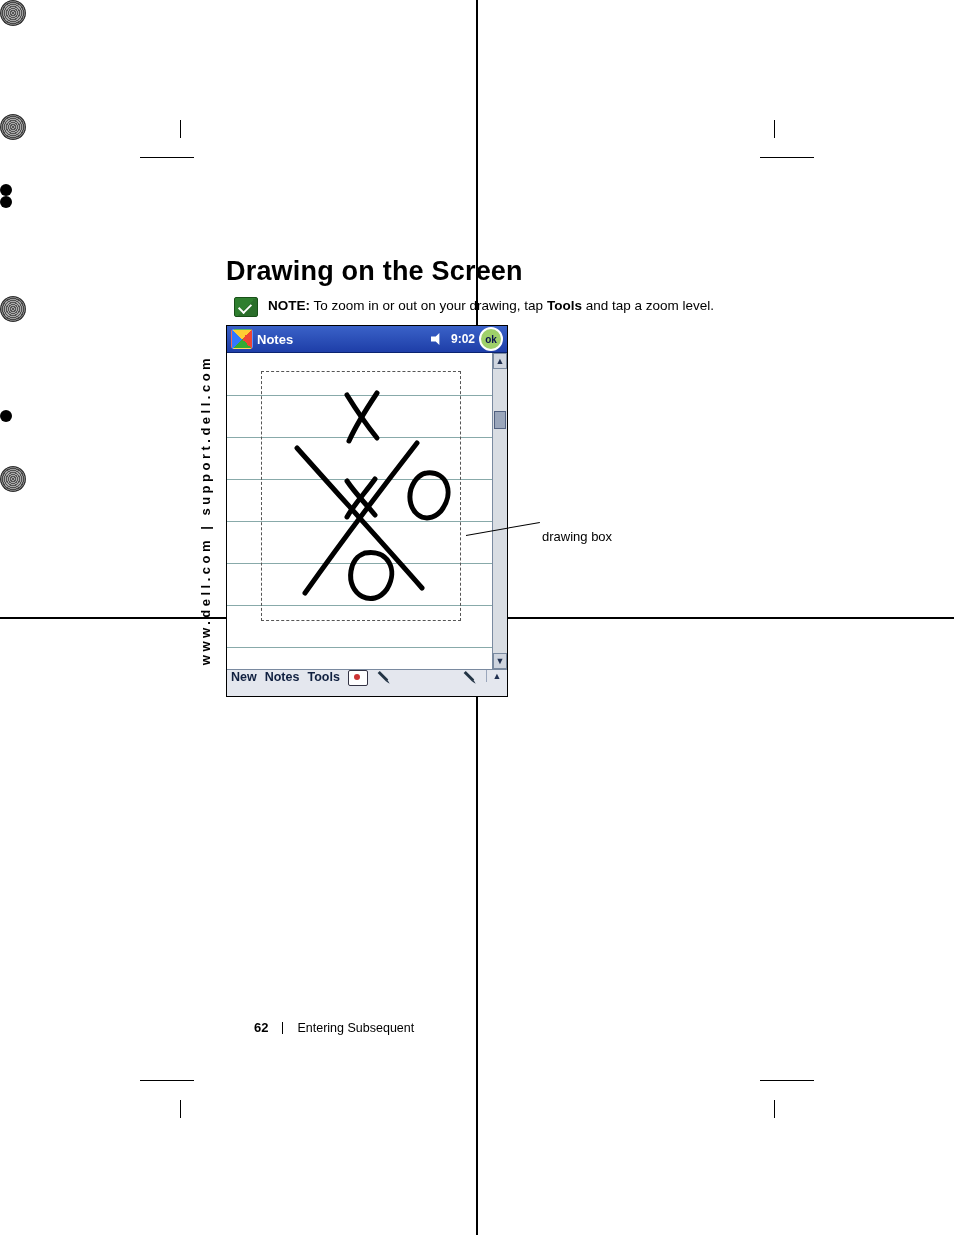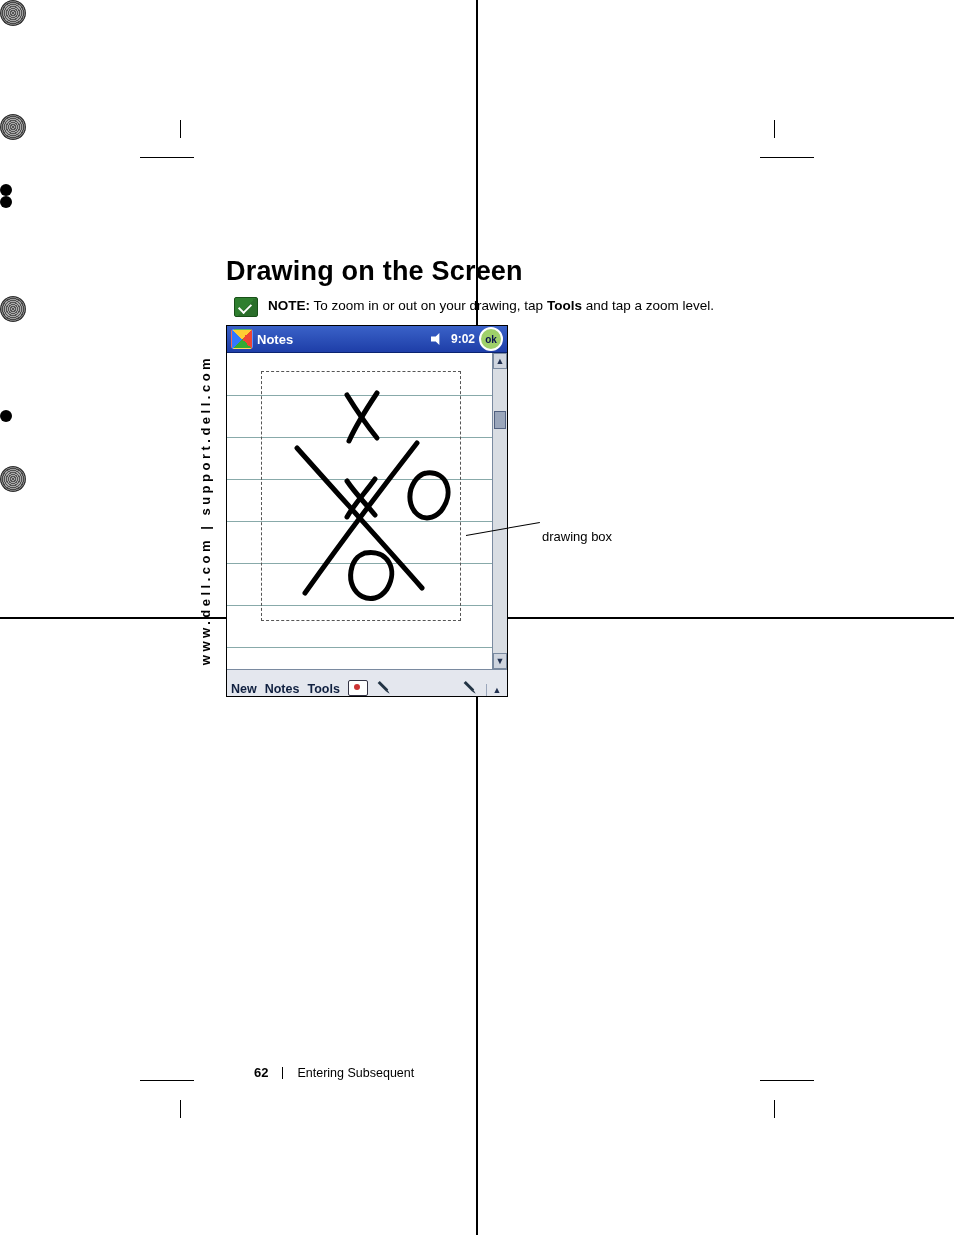--- a/index.html
+++ b/index.html
@@ -203,21 +203,21 @@
     position: absolute;
     left: 1px; right: 1px; top: 58px; height: 16px;
     background: #9aa6bb;
     border: 1px solid #516080;
   }
   .pda .menubar {
     height: 26px;
     border-top: 1px solid #7a8aa0;
     background: #e4e7ee;
     display: flex;
-    align-items: flex-end;
+    align-items: flex-start;
     padding: 0 4px;
     gap: 8px;
     font-weight: 700;
     color: #102040;
     font-size: 12.5px;
   }
   .menubar .spacer { flex: 1; }
   .rec-icon {
     width: 18px; height: 14px;
     background: #fff;
@@ -270,21 +270,20 @@
   
   .footer {
     position: absolute;
     left: 254px;
     top: 1020px;
     font-family: "Helvetica Neue", Arial, sans-serif;
     font-size: 12.5px;
     display: flex;
     align-items: center;
     gap: 14px;
-    margin-top: 45px;
   }
   .footer .pn { font-weight: 800; font-size: 13px; }
   .footer .sep {
     width: 1px; height: 12px; background: #000;
   }
 
   svg.sketch { position: absolute; pointer-events: none; }
 </style>
 </head>
 <body>

